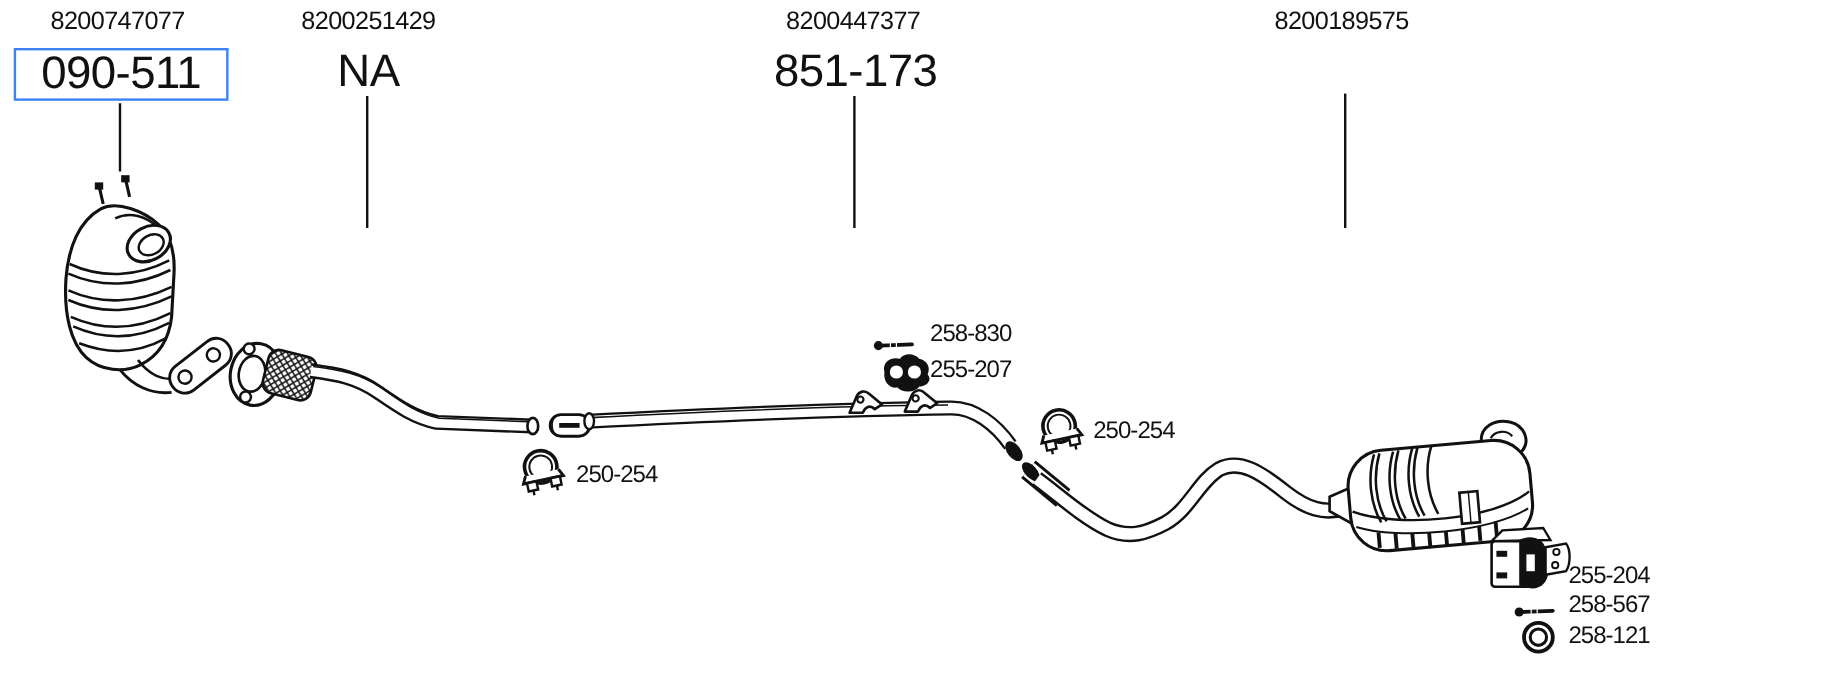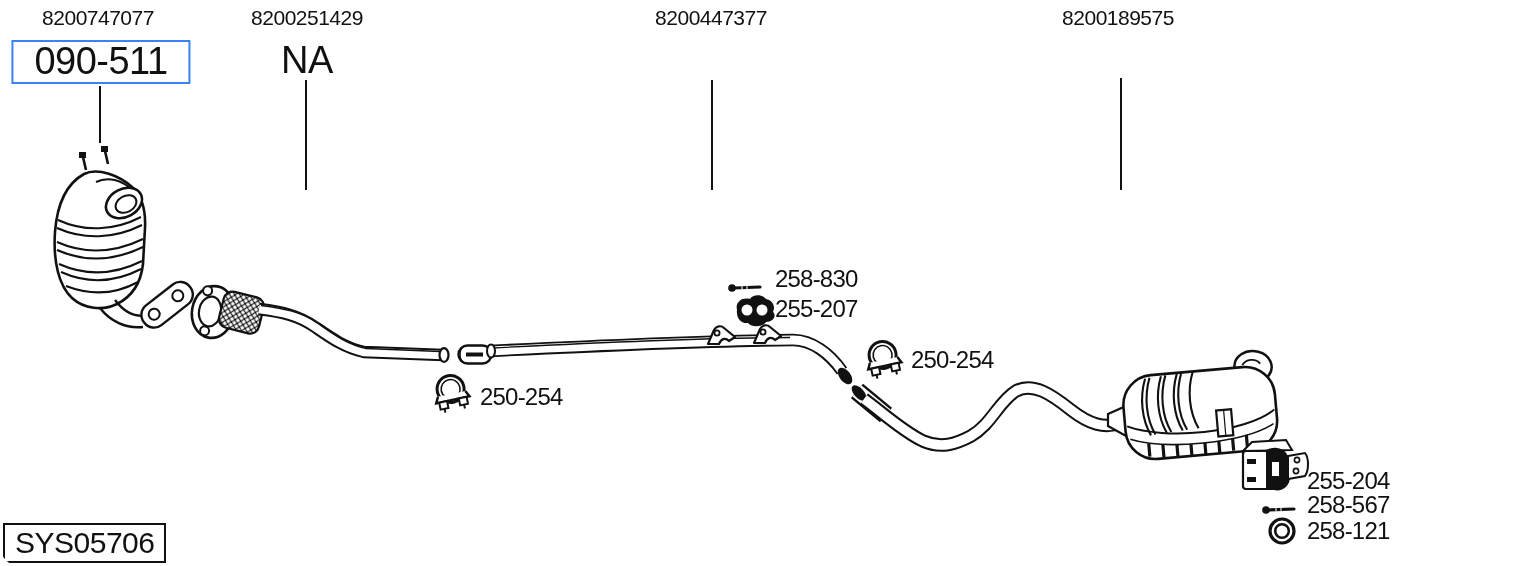--- a/index.html
+++ b/index.html
@@ -3,21 +3,21 @@
 <meta charset="utf-8">
 <style>
   html,body { margin:0; padding:0; background:#fff; }
   .stage { position:relative; width:1530px; height:566px; background:#fff;
            font-family:"Liberation Sans", sans-serif; color:#111; overflow:hidden;border-radius:20px; }
   .stage svg { position:absolute; left:0; top:0; }
   .lbl { position:absolute; white-space:nowrap; }
   .oe   { font-size:21px; letter-spacing:-0.5px; transform:translateX(-50%); }
   .code { font-size:38px; letter-spacing:-0.5px; line-height:37px; transform:translateX(-50%); }
   .code.boxed { border:2px solid #3b82f6; padding:1px 21px 2px; }
-  .callout { font-size:24px; letter-spacing:-0.8px; line-height:25px; }
+  .callout { font-size:20px; letter-spacing:-0.8px; line-height:25px; }
   .sys { position:absolute; left:3px; top:523px; border:2px solid #111;
          font-size:30px; line-height:33px; padding:1px 10px 2px; letter-spacing:-0.5px; }
 </style>
 </head>
 <body>
 
 <div class="stage">
 
   <svg width="1530" height="566" viewBox="0 0 1530 566">
     <defs>
@@ -172,24 +172,24 @@
     </g>
   </svg>
 
   <div class="lbl oe" style="left:98px;  top:6px;">8200747077</div>
   <div class="lbl oe" style="left:307px; top:6px;">8200251429</div>
   <div class="lbl oe" style="left:711px; top:6px;">8200447377</div>
   <div class="lbl oe" style="left:1118px;top:6px;text-align:center;">8200189575</div>
 
   <div class="lbl code boxed" style="left:101px; top:40px;">090-511</div>
   <div class="lbl code" style="left:307px;  top:42px;">NA</div>
+  <div class="lbl code" style="left:713px;  top:42px;">851-173</div>
 
   <div class="lbl callout" style="left:775px;  top:266px;">258-830</div>
   <div class="lbl callout" style="left:775px;  top:296px;">255-207</div>
   <div class="lbl callout" style="left:480px;  top:384px;">250-254</div>
   <div class="lbl callout" style="left:911px;  top:347px;">250-254</div>
   <div class="lbl callout" style="left:1307px; top:468px;">255-204</div>
   <div class="lbl callout" style="left:1307px; top:492px;">258-567</div>
   <div class="lbl callout" style="left:1307px; top:518px;">258-121</div>
 
-  <div class="sys">SYS05706</div>
 
 </div>
 
 </body></html>

